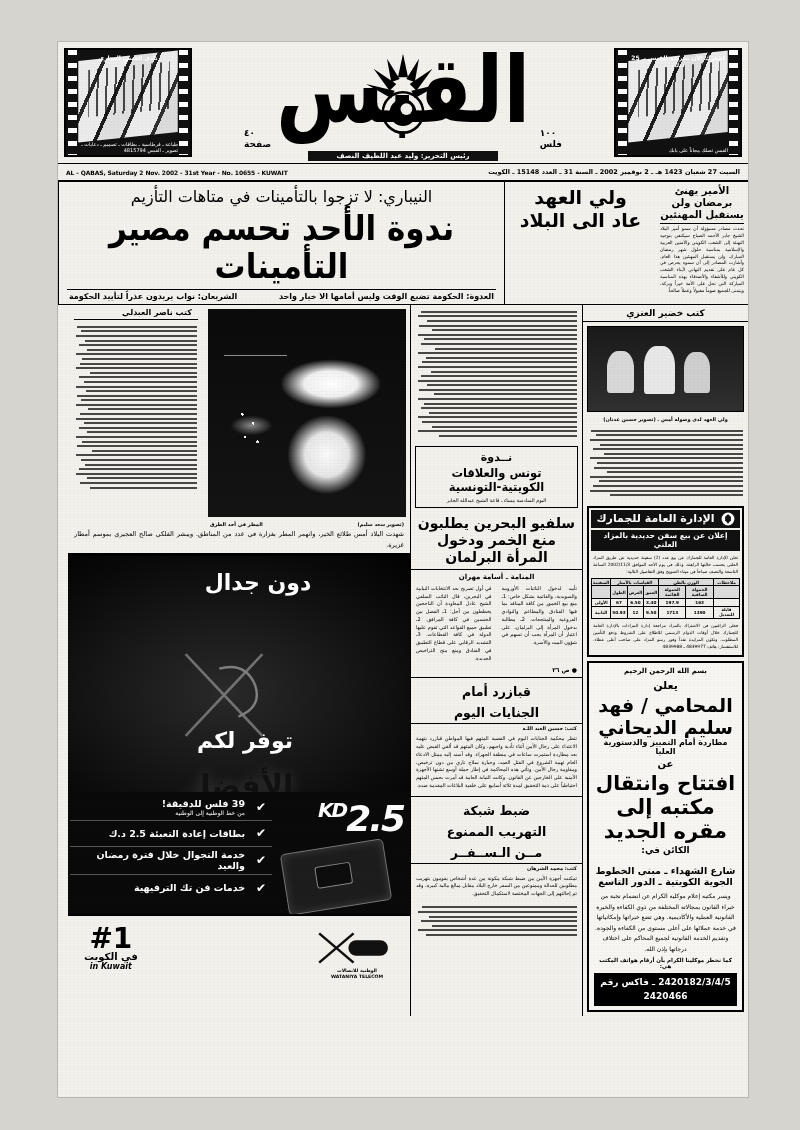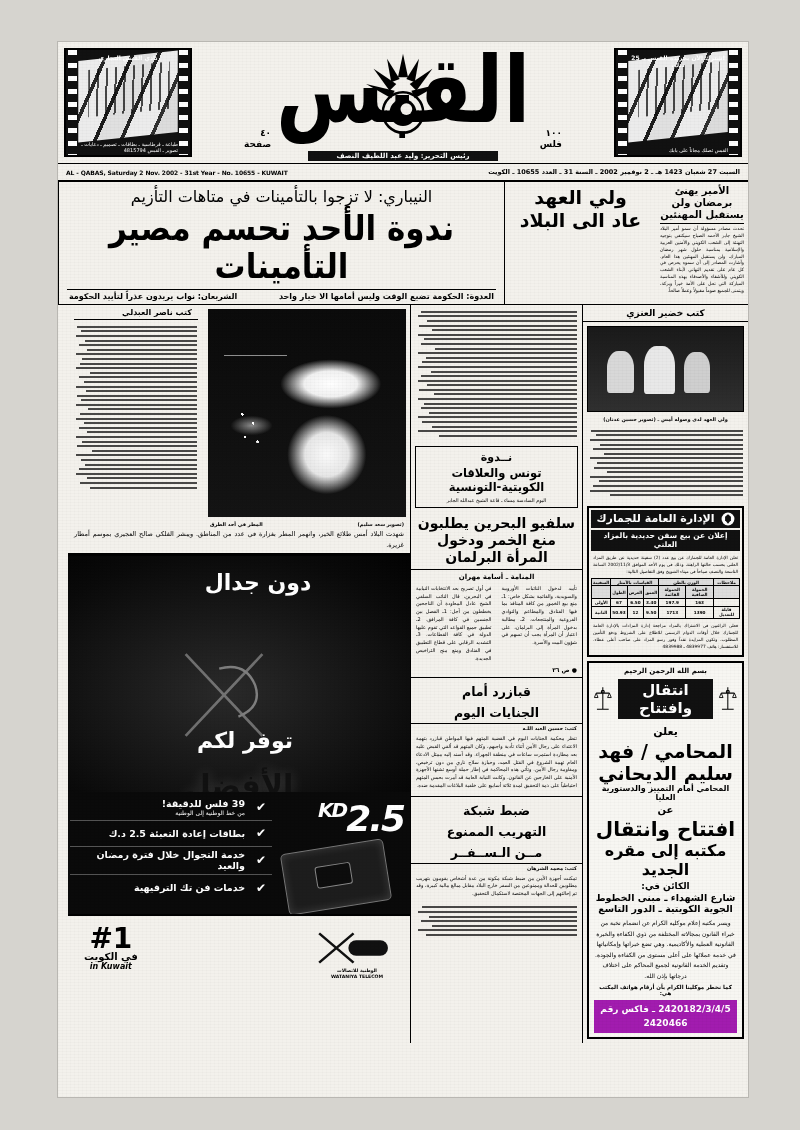--- a/index.html
+++ b/index.html
@@ -93,21 +93,21 @@
     letter-spacing: -3px;
     transform: scaleY(1.18);
   }
   .logo-burst {
     position: absolute; left: 50%; top: 8px;
     transform: translateX(-50%);
     width: 86px; height: 84px;
   }
   .price-left, .price-right {
     position: absolute; bottom: 14px;
-    font-size: 9px; text-align: right; line-height: 1.15;
+    font-size: 9px; text-align: left; line-height: 1.15;
     font-weight: bold;
   }
   .price-left { left: 46px; }
   .price-right { right: 46px; }
   .editor-line {
     position: absolute; bottom: 2px; left: 0; right: 0;
     text-align: center; font-size: 7px; font-weight: bold;
     background: #111; color: #fff; width: 190px; margin: 0 auto;
     padding: 1px 0; letter-spacing: -.2px;
   }
@@ -341,26 +341,26 @@
     background: #111; color: #fff; font-size: 15px; font-weight: bold;
     padding: 2px 6px; display: inline-block; margin: 2px 0;
     letter-spacing: -.5px;
   }
   .scales { display: flex; align-items: center; justify-content: center; gap: 6px; }
   .yuln { font-size: 11px; font-weight: bold; margin-top: 4px; }
   .lawname { font-size: 19px; font-weight: bold; margin-top: 2px; letter-spacing: -.5px; }
   .lawsub { font-size: 8px; font-weight: bold; }
   .an { font-size: 10px; font-weight: bold; margin-top: 2px; }
   .lawbig { font-size: 20px; font-weight: bold; margin-top: 2px; letter-spacing: -.5px; }
-  .lawbig2 { font-size: 16px; font-weight: bold; letter-spacing: -.5px; }
+  .lawbig2 { font-size: 21px; font-weight: bold; letter-spacing: -.5px; }
   .kaen { font-size: 9px; font-weight: bold; margin-top: 2px; }
-  .addr { font-size: 9.5px; font-weight: bold; margin-top: 1px; letter-spacing: -.4px; }
+  .addr { font-size: 9.5px; font-weight: bold; margin-top: 10px; letter-spacing: -.4px; }
   .lawbody { font-size: 6px; line-height: 1.75; margin-top: 4px; text-align: center; }
   .phonebar {
-    background: #a21caf; color: #fff; margin-top: 4px; padding: 3px 4px;
+    background: #000000; color: #fff; margin-top: 4px; padding: 3px 4px;
     font-size: 9px; font-weight: bold; line-height: 1.5;
   }
 
   .divider { border-top: 1px solid #000; margin: 3px 0; }
   .smallmeta { font-size: 5px; font-weight: bold; padding: 1px 5px; }
   .bullet-dot { font-size: 6px; padding: 1px 5px; font-weight: bold; }
 </style>
 </head>
 <body>
 
@@ -409,21 +409,21 @@
     <div class="mast-box left">
       <div class="perf l"></div>
       <div class="perf r"></div>
       <div class="ad-papers"></div>
       <div class="mast-box-top">نادي القبس التجاري</div>
       <div class="mast-box-cap">طباعة ـ قرطاسية ـ بطاقات ـ تصميم ـ دعايات ـ تصوير ـ القبس 4815794</div>
     </div>
   </div>
 
   <div class="datebar">
-    <span>السبت 27 شعبان 1423 هـ ـ 2 نوفمبر 2002 ـ السنة 31 ـ العدد 10655 ـ الكويت</span>
+    <span>السبت 27 شعبان 1423 هـ ـ 2 نوفمبر 2002 ـ السنة 31 ـ العدد 15148 ـ الكويت</span>
     <span class="en">AL - QABAS, Saturday 2 Nov. 2002 - 31st Year - No. 10655 - KUWAIT</span>
   </div>
 
   <div class="hl-row">
 
     <div class="hl-far">
       <div class="t">الأمير يهنئ برمضان ولن يستقبل المهنئين</div>
       <div class="body">تحدث مصادر مسؤولة أن سمو أمير البلاد الشيخ جابر الأحمد الصباح سيكتفي بتوجيه التهنئة إلى الشعب الكويتي والأمتين العربية والإسلامية بمناسبة حلول شهر رمضان المبارك، ولن يستقبل المهنئين هذا العام. وأشارت المصادر إلى أن سموه يحرص في كل عام على تقديم التهاني لأبناء الشعب الكويتي وللأشقاء والأصدقاء بهذه المناسبة المباركة التي تحل على الأمة خيراً وبركة، ويتمنى للجميع صوماً مقبولاً وعملاً صالحاً.</div>
     </div>
 
@@ -519,34 +519,23 @@
               <td>50.93</td>
               <td>الثانية</td>
             </tr>
           </tbody>
         </table>
         <div class="bdy">فعلى الراغبين في الاشتراك بالمزاد مراجعة إدارة المزادات بالإدارة العامة للجمارك خلال أوقات الدوام الرسمي للاطلاع على الشروط ودفع التأمين المطلوب. وتكون المزايدة نقداً وفور رسو المزاد على صاحب أعلى عطاء. للاستفسار: هاتف 4839977 ـ 4839988</div>
       </div>
 
       <div class="lawad">
         <div class="basmala">بسم الله الرحمن الرحيم</div>
-        <div class="scales">
-          <svg width="22" height="34" viewBox="0 0 24 36">
-            <path d="M12 2v30M4 32h16M3 10h18M12 6a2 2 0 100 4 2 2 0 000-4" stroke="#000" stroke-width="1.4" fill="none"></path>
-            <path d="M3 10l-2.5 6h5zM21 10l-2.5 6h5z" fill="none" stroke="#000" stroke-width="1.2"></path>
-          </svg>
-          <span class="lawbar">انتقال وافتتاح</span>
-          <svg width="22" height="34" viewBox="0 0 24 36">
-            <path d="M12 2v30M4 32h16M3 10h18M12 6a2 2 0 100 4 2 2 0 000-4" stroke="#000" stroke-width="1.4" fill="none"></path>
-            <path d="M3 10l-2.5 6h5zM21 10l-2.5 6h5z" fill="none" stroke="#000" stroke-width="1.2"></path>
-          </svg>
-        </div>
         <div class="yuln">يعلن</div>
         <div class="lawname">المحامي / فهد سليم الديحاني</div>
-        <div class="lawsub">المحامي أمام التمييز والدستورية العليا</div>
+        <div class="lawsub">مطاردة أمام التمييز والدستورية العليا</div>
         <div class="an">عن</div>
         <div class="lawbig">افتتاح وانتقال</div>
         <div class="lawbig2">مكتبه إلى مقره الجديد</div>
         <div class="kaen">الكائن في:</div>
         <div class="addr">شارع الشهداء ـ مبنى الخطوط الجوية الكويتية ـ الدور التاسع</div>
         <div class="lawbody">ويسر مكتبه إعلام موكليه الكرام عن انضمام نخبة من خبراء القانون بمجالاته المختلفة من ذوي الكفاءة والخبرة القانونية العملية والأكاديمية. وهي تضع خبراتها وإمكانياتها في خدمة عملائها على أعلى مستوى من الكفاءة والجودة. وتقديم الخدمة القانونية لجميع المحاكم على اختلاف درجاتها بإذن الله.</div>
         <div style="font-size:5.5px;font-weight:bold;margin-top:3px">كما نخطر موكلينا الكرام بأن أرقام هواتف المكتب هي:</div>
         <div class="phonebar">2420182/3/4/5 ـ فاكس رقم 2420466</div>
       </div>
     </div>

